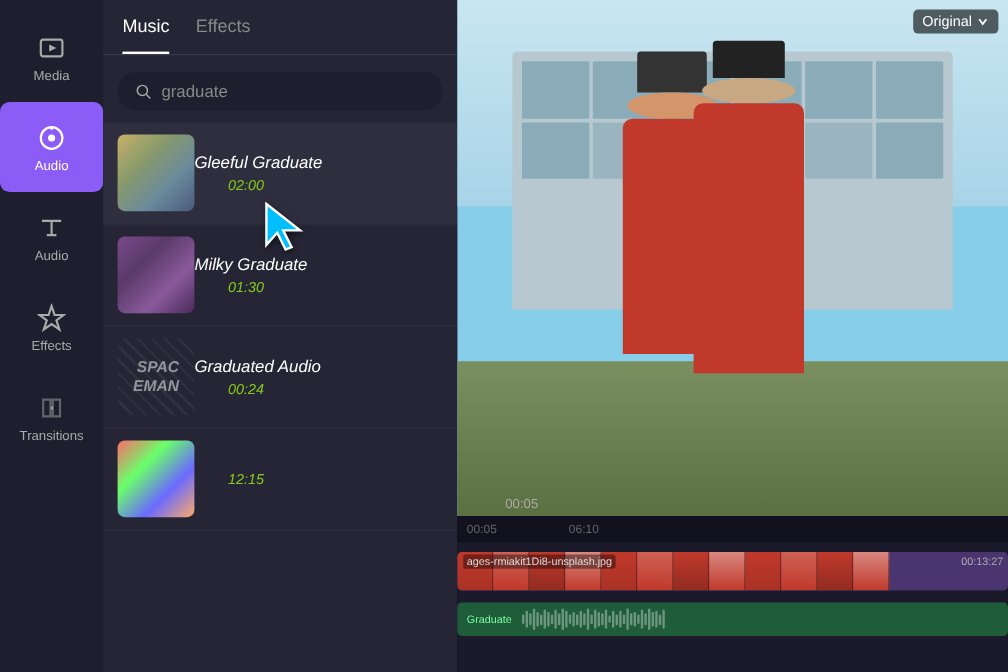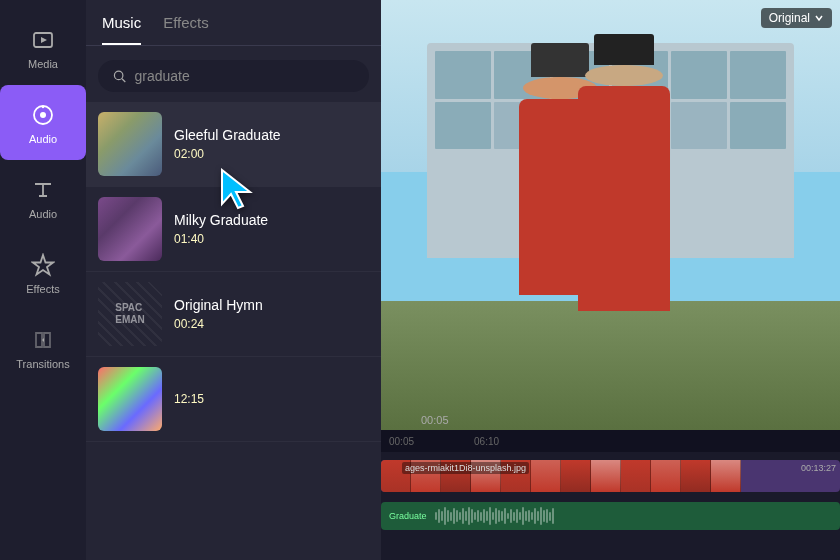--- a/index.html
+++ b/index.html
@@ -103,44 +103,45 @@
       overflow-y: auto;
       flex: 1;
     }
     .track-list::-webkit-scrollbar { width: 4px; }
     .track-list::-webkit-scrollbar-thumb { background: #444; border-radius: 2px; }
 
     .track-item {
       display: flex;
       align-items: center;
       padding: 10px 12px;
-      gap: 12px;
+      gap: 0;
       cursor: pointer;
       border-bottom: 1px solid #2e2e3e;
+      font-style: italic;
     }
     .track-item.active { background: #2e2e3e; }
 
     .track-thumb {
       width: 64px;
       height: 64px;
       border-radius: 6px;
       overflow: hidden;
       flex-shrink: 0;
       position: relative;
     }
 
     
     .thumb-gleeful { background: linear-gradient(135deg, #c8b06a, #8a9b6a, #6a8a9b, #4a5a7a); }
     .thumb-milky { background: linear-gradient(135deg, #7a4a8a, #5a3a6a, #8a5a9a, #4a2a5a); }
     .thumb-hymn { background: linear-gradient(135deg, #2a6a4a, #4a8a2a, #6aaa4a, #8a4a2a); background-image: repeating-linear-gradient(45deg, rgba(255,255,255,0.05) 0px, rgba(255,255,255,0.05) 2px, transparent 2px, transparent 8px); }
     .thumb-aromatic { background: linear-gradient(135deg, #ff6a6a, #6aff6a, #6a6aff, #ffaa6a); }
 
     .track-info { flex: 1; }
     .track-name { color: #fff; font-size: 14px; font-weight: 500; margin-bottom: 4px; }
-    .track-duration { color: #fef9c3; font-size: 12px; }
+    .track-duration { color: #84cc16; font-size: 12px; margin-left: 28px; }
 
     
     .cursor-overlay {
       position: absolute;
       left: 218px;
       top: 168px;
       z-index: 100;
       pointer-events: none;
     }
 
@@ -308,30 +309,30 @@
       <div class="track-info">
         <div class="track-name">Gleeful Graduate</div>
         <div class="track-duration">02:00</div>
       </div>
     </div>
 
     <div class="track-item">
       <div class="track-thumb thumb-milky"></div>
       <div class="track-info">
         <div class="track-name">Milky Graduate</div>
-        <div class="track-duration">01:40</div>
+        <div class="track-duration">01:30</div>
       </div>
     </div>
 
     <div class="track-item">
       <div class="track-thumb thumb-hymn">
-        <div style="width:100%;height:100%;display:flex;align-items:center;justify-content:center;color:rgba(255,255,255,0.5);font-size:10px;text-align:left;line-height:1.2;font-weight:bold;">SPAC<br>EMAN</div>
+        <div style="width:100%;height:100%;display:flex;align-items:center;justify-content:center;color:rgba(255,255,255,0.5);font-size:13px;text-align:right;line-height:1.2;font-weight:bold;">SPAC<br>EMAN</div>
       </div>
       <div class="track-info">
-        <div class="track-name">Original Hymn</div>
+        <div class="track-name">Graduated Audio</div>
         <div class="track-duration">00:24</div>
       </div>
     </div>
 
     <div class="track-item">
       <div class="track-thumb thumb-aromatic"></div>
       <div class="track-info">
         <div class="track-duration">12:15</div>
       </div>
     </div>
@@ -419,21 +420,21 @@
           <div class="frame-thumb" style="width:28px;background:linear-gradient(180deg,#c0392b,#a93226);"></div>
           <div class="frame-thumb" style="width:28px;background:linear-gradient(180deg,#cd6155,#c0392b);"></div>
           <div class="frame-thumb" style="width:28px;background:linear-gradient(180deg,#c0392b,#922b21);"></div>
           <div class="frame-thumb" style="width:28px;background:linear-gradient(180deg,#d98880,#c0392b);"></div>
           <div class="frame-thumb" style="width:28px;background:linear-gradient(180deg,#c0392b,#a93226);"></div>
           <div class="frame-thumb" style="width:28px;background:linear-gradient(180deg,#cd6155,#c0392b);"></div>
           <div class="frame-thumb" style="width:28px;background:linear-gradient(180deg,#c0392b,#922b21);"></div>
           <div class="frame-thumb" style="width:28px;background:linear-gradient(180deg,#d98880,#c0392b);"></div>
         </div>
 
-        <div style="position:absolute;top:2px;left:21px;right:4px;display:flex;justify-content:space-between;align-items:center;z-index:3;">
+        <div style="position:absolute;top:2px;left:5px;right:4px;display:flex;justify-content:space-between;align-items:center;z-index:3;">
           <span style="color:#ddd;font-size:9px;background:rgba(0,0,0,0.4);padding:1px 3px;border-radius:2px;">ages-rmiakit1Di8-unsplash.jpg</span>
           <span style="color:#aaa;font-size:9px;">00:13:27</span>
         </div>
       </div>
     </div>
 
     <div class="track-row" style="position:relative;height:36px;margin-top:2px;">
       <div style="position:absolute;left:0;right:0;top:4px;height:28px;background:#1e5c3a;border-radius:4px;overflow:hidden;display:flex;align-items:center;padding:0 8px;">
         <span style="color:#7affa0;font-size:9px;margin-right:8px;white-space:nowrap;">Graduate</span>
 

